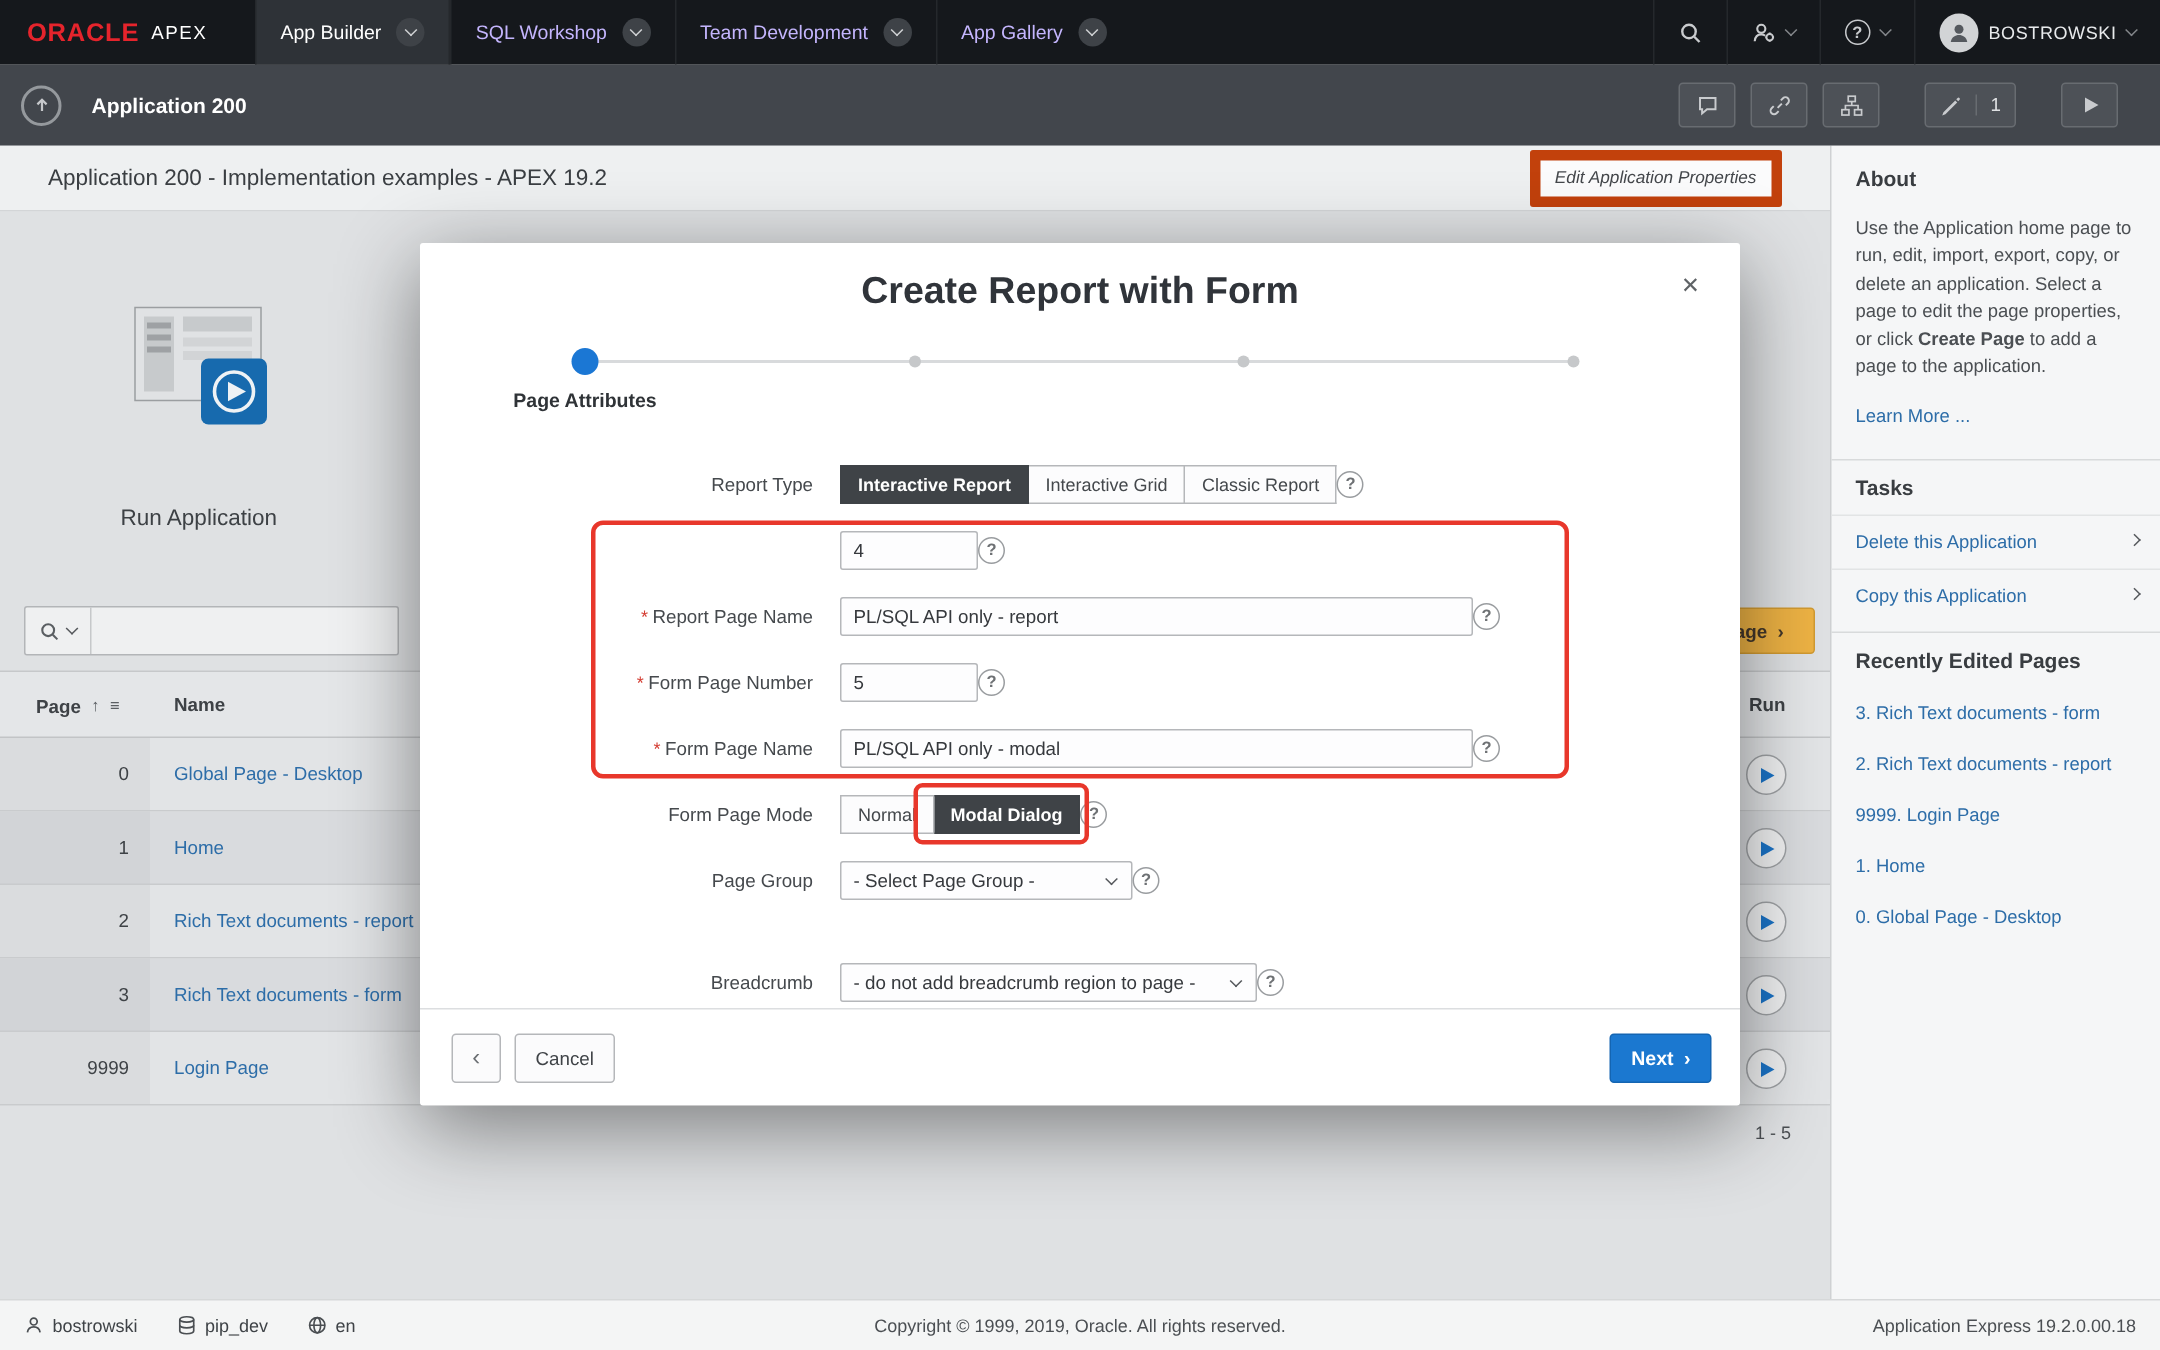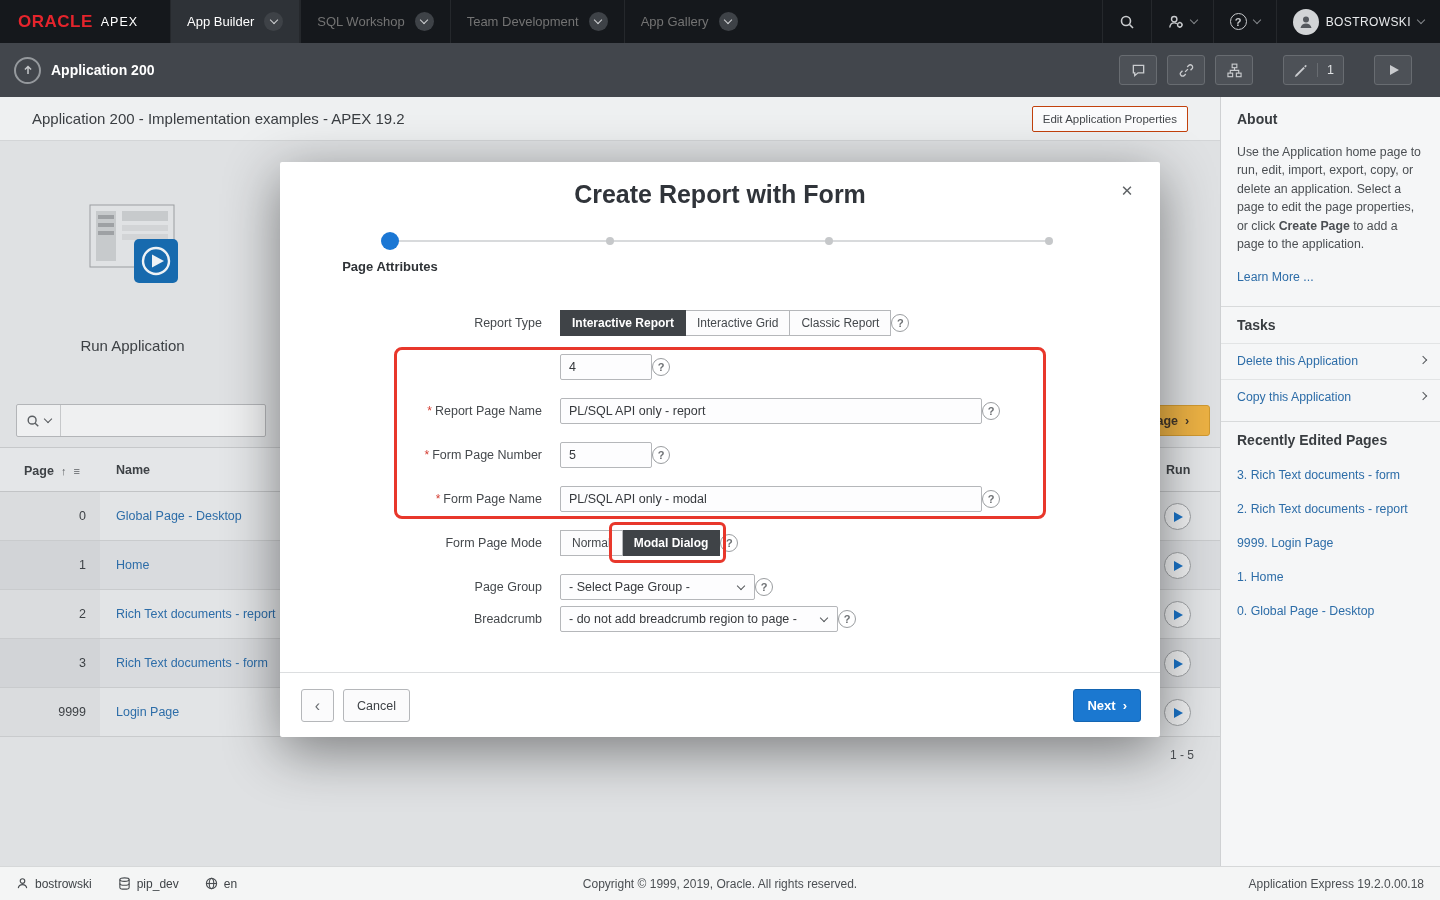--- a/index.html
+++ b/index.html
@@ -6,46 +6,46 @@
   html,body { width:1440px; height:900px; }
   body { font-family:"Liberation Sans",sans-serif; position:relative; background:#dfe1e3; overflow:hidden; }
   svg { display:block; }
 
   
   .topnav { position:absolute; left:0; top:0; width:1440px; height:43px; background:#15181c; display:flex; align-items:stretch; color:#c9cbce; z-index:30; }
   .brand { display:flex; align-items:center; padding:0 18px; width:170px; }
   .brand-oracle { color:#e5242c; font-weight:bold; font-size:17px; letter-spacing:.5px; }
   .brand-apex { color:#fff; font-size:12.5px; margin-left:8px; letter-spacing:1px; }
   .nav-tabs { display:flex; }
-  .nav-tab { display:flex; align-items:center; gap:10px; padding:0 16px; font-size:13px; color:#737373; border-left:1px solid #25282c; }
+  .nav-tab { display:flex; align-items:center; gap:10px; padding:0 16px; font-size:13px; color:#c4b5fd; border-left:1px solid #25282c; }
   .nav-tab.active { background:#2e3237; color:#fff; border-right:1px solid #25282c; }
   .chev-circle { width:19px; height:19px; border-radius:50%; background:#3e4247; display:flex; align-items:center; justify-content:center; }
   .chev { width:6px; height:6px; border-right:1.5px solid #cfd1d3; border-bottom:1.5px solid #cfd1d3; transform:rotate(45deg); margin-top:-3px; }
   .chev.dk { border-color:#84878b; }
   .chev.ink { border-color:#55585c; }
   .nav-right { margin-left:auto; display:flex; align-items:stretch; }
   .nav-cell { display:flex; align-items:center; gap:7px; padding:0 16px; border-left:1px solid #25282c; }
   .avatar { width:26px; height:26px; border-radius:50%; background:#d2d4d6; display:flex; align-items:center; justify-content:center; }
   .user-name { font-size:12px; color:#e8eaec; letter-spacing:.4px; }
   .q-ring { width:17px; height:17px; border-radius:50%; border:1.5px solid #c9cbce; font-size:11px; font-weight:bold; display:flex; align-items:center; justify-content:center; color:#c9cbce; }
 
   
   .banner { position:absolute; left:0; top:43px; width:1440px; height:54px; background:#42464c; display:flex; align-items:center; padding:0 28px 0 14px; z-index:29; }
-  .banner-left { display:flex; align-items:center; gap:10px; color:#fff; font-size:14px; font-weight:bold; }
+  .banner-left { display:flex; align-items:center; gap:20px; color:#fff; font-size:14px; font-weight:bold; }
   .circle-up { width:27px; height:27px; border-radius:50%; border:2px solid #95999d; display:flex; align-items:center; justify-content:center; color:#c6c8cb; }
   .banner-actions { margin-left:auto; display:flex; align-items:center; gap:10px; }
   .tool-btn { min-width:38px; height:30px; background:#4d5157; border:1px solid #686c71; border-radius:3px; display:flex; align-items:center; justify-content:center; color:#c9cbce; padding:0 9px; }
   .tool-btn .count { font-size:12.5px; color:#dfe1e3; padding-left:9px; margin-left:9px; border-left:1px solid #686c71; }
   .sp20 { margin-left:20px; }
   .play-tri { width:0; height:0; border-left:9px solid #c9cbce; border-top:5.5px solid transparent; border-bottom:5.5px solid transparent; margin-left:2px; }
 
   
   .page-title-bar { position:absolute; left:0; top:97px; width:1220px; height:44px; background:#eef0f1; border-bottom:1px solid #d3d5d7; display:flex; align-items:center; padding:0 32px; z-index:5; }
   .page-title { font-size:15px; color:#3a3e42; }
-  .btn-light { margin-left:auto; background:#fbfbfc; border:1px solid #c2410c; border-radius:2px; font-size:11.5px; color:#44474b; padding:6px 10px; }
+  .btn-light { margin-left:auto; background:#fbfbfc; border:7px solid #c2410c; border-radius:2px; font-size:11.5px; color:#44474b; padding:6px 10px;font-style:italic; }
 
   
   .main-content { position:absolute; left:0; top:141px; width:1220px; height:725px; background:#dfe1e3; z-index:1; }
   .run-icon { position:absolute; left:68px; top:60px; }
   .run-label { position:absolute; left:35px; top:196px; width:195px; text-align:center; font-size:15px; color:#3d4145; }
   .search-box { position:absolute; left:16px; top:263px; width:250px; height:33px; background:#eff0f1; border:1px solid #b3b5b8; border-radius:2px; display:flex; align-items:center; }
   .search-left { display:flex; align-items:center; gap:5px; padding:0 9px; height:100%; border-right:1px solid #c6c8ca; color:#5a5e62; }
   .gold-btn { position:absolute; left:1085px; top:264px; width:125px; height:31px; background:#edb244; border:1px solid #d19a31; border-radius:3px; display:flex; align-items:center; justify-content:center; gap:7px; font-size:12.5px; font-weight:bold; color:#42372a; }
   .table-header { position:absolute; left:0; top:306px; width:1220px; height:45px; background:#e4e6e8; border-top:1px solid #c6c8ca; border-bottom:1px solid #c2c4c6; font-size:12.5px; font-weight:bold; color:#3e4246; }
   .th-page { position:absolute; left:24px; top:0; height:45px; display:flex; align-items:center; gap:7px; }
@@ -436,21 +436,21 @@
     <div class="flabel">Page Group</div>
     <div class="fctrl">
       <div class="fselect" style="width:195px;">
         <span>- Select Page Group -</span>
         <span class="chev ink"></span>
       </div>
       <span class="help-badge">?</span>
     </div>
   </div>
 
-  <div class="frow" style="top:444px;">
+  <div class="frow" style="top:480px;">
     <div class="flabel">Breadcrumb</div>
     <div class="fctrl">
       <div class="fselect" style="width:278px;">
         <span>- do not add breadcrumb region to page -</span>
         <span class="chev ink"></span>
       </div>
       <span class="help-badge">?</span>
     </div>
   </div>
 

